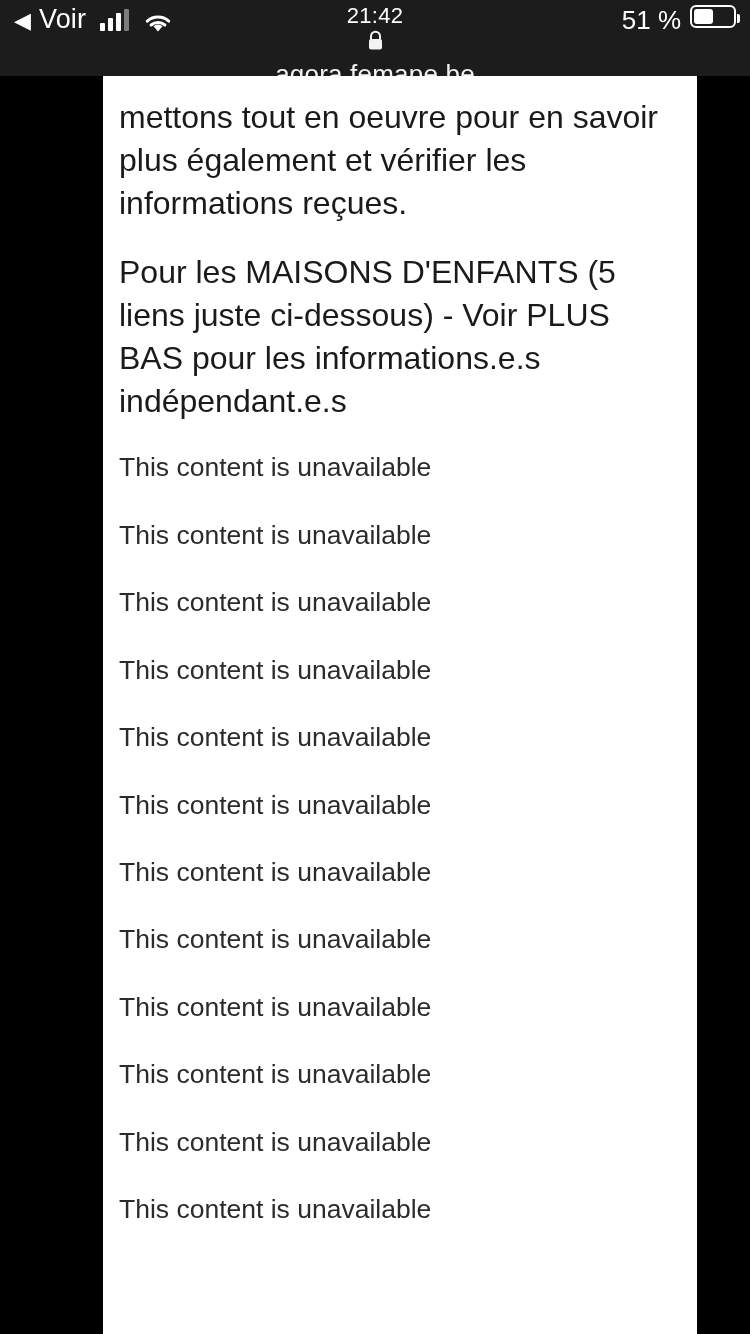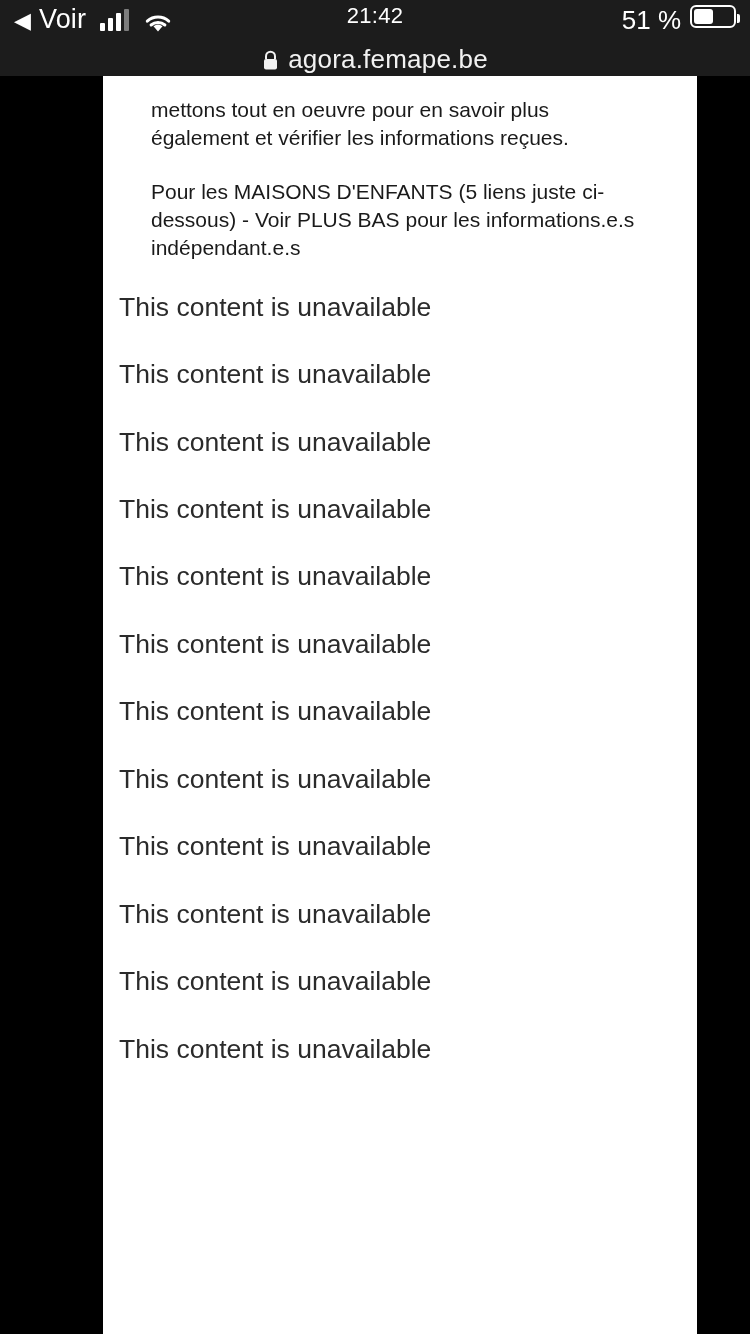--- a/index.html
+++ b/index.html
@@ -121,20 +121,21 @@
     background: #ffffff;
     border-radius: 3px;
   }
 
   .urlrow {
     height: 34px;
     display: flex;
     align-items: center;
     justify-content: center;
     gap: 9px;
+    flex-direction: column;
   }
   .lock-icon { width: 17px; height: 21px; position: relative; top: 1px; }
   .url-text {
     font-size: 26px;
     color: #f2f2f2;
     letter-spacing: .2px;
   }
 
   
   .page {
@@ -146,23 +147,23 @@
     background: #ffffff;
     overflow: hidden;
   }
 
   .content {
     padding: 20px 0 0 0;
   }
 
   .para {
     color: #1a1a1a;
-    font-size: 21px;
+    font-size: 32px;
     line-height: 1.35;
-    padding: 0 48px;
+    padding: 0 16px;
     margin-bottom: 27px;
   }
   .para.tight { margin-bottom: 25px; }
 
   .para b { font-weight: normal; margin-top: 47px; }
 
   .unavail {
     color: #2b2b2b;
     font-size: 26.5px;
     line-height: 1.3;

